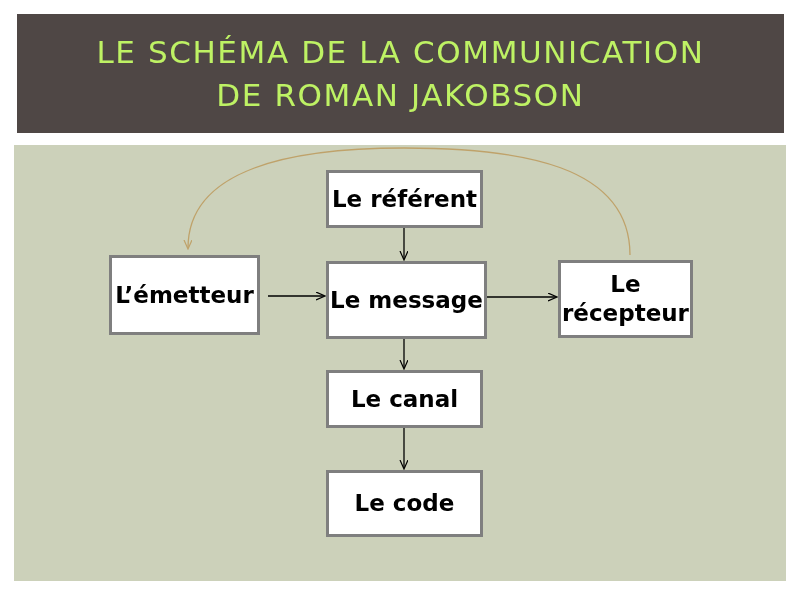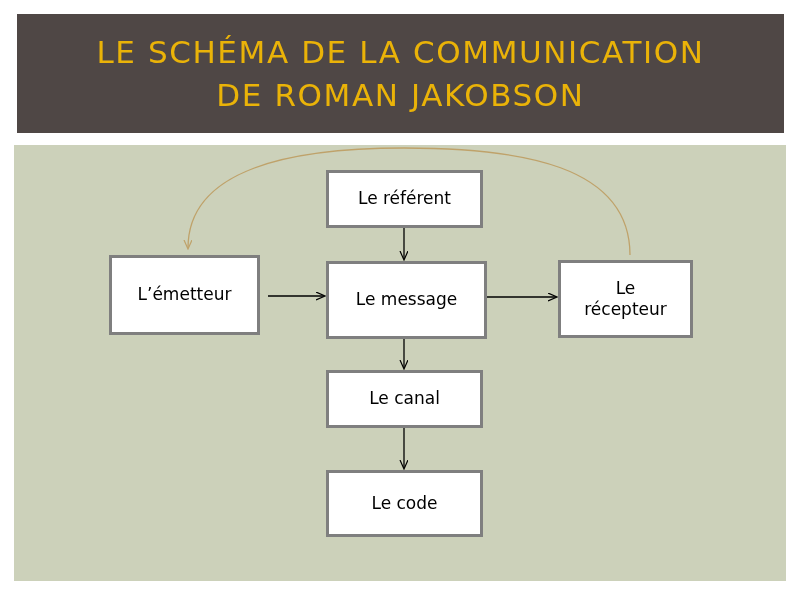--- a/index.html
+++ b/index.html
@@ -30,21 +30,21 @@
     left: 17px;
     top: 14px;
     width: 767px;
     height: 119px;
     background: #4F4745;
     display: flex;
     align-items: center;
     justify-content: center;
   }
   #title-text {
-    color: #eab308;
+    color: #bef264;
     font-family: "DejaVu Sans", sans-serif;
     font-size: 31px;
     font-weight: 400;
     letter-spacing: 1.6px;
     line-height: 1.38;
     text-align: center;
     text-transform: uppercase;
     padding: 0 18px;
     white-space: pre-line;
   }
@@ -73,22 +73,22 @@
     position: absolute;
     box-sizing: border-box;
     background: #FFFFFF;
     border: 3px solid #7F7F7F;
     display: flex;
     align-items: center;
     justify-content: center;
     text-align: center;
     color: #000000;
     font-family: "DejaVu Sans", sans-serif;
-    font-size: 17px;
-    font-weight: 400;
+    font-size: 23px;
+    font-weight: 700;
     line-height: 1.25;
     white-space: pre-line;
   }
 
   #node-referent  { left: 326px; top: 170px; width: 157px; height: 58px; }
   #node-emetteur  { left: 109px; top: 255px; width: 151px; height: 80px; }
   #node-message   { left: 326px; top: 261px; width: 161px; height: 78px; }
   #node-recepteur { left: 558px; top: 260px; width: 135px; height: 78px; }
   #node-canal     { left: 326px; top: 370px; width: 157px; height: 58px; }
   #node-code      { left: 326px; top: 470px; width: 157px; height: 67px; }

